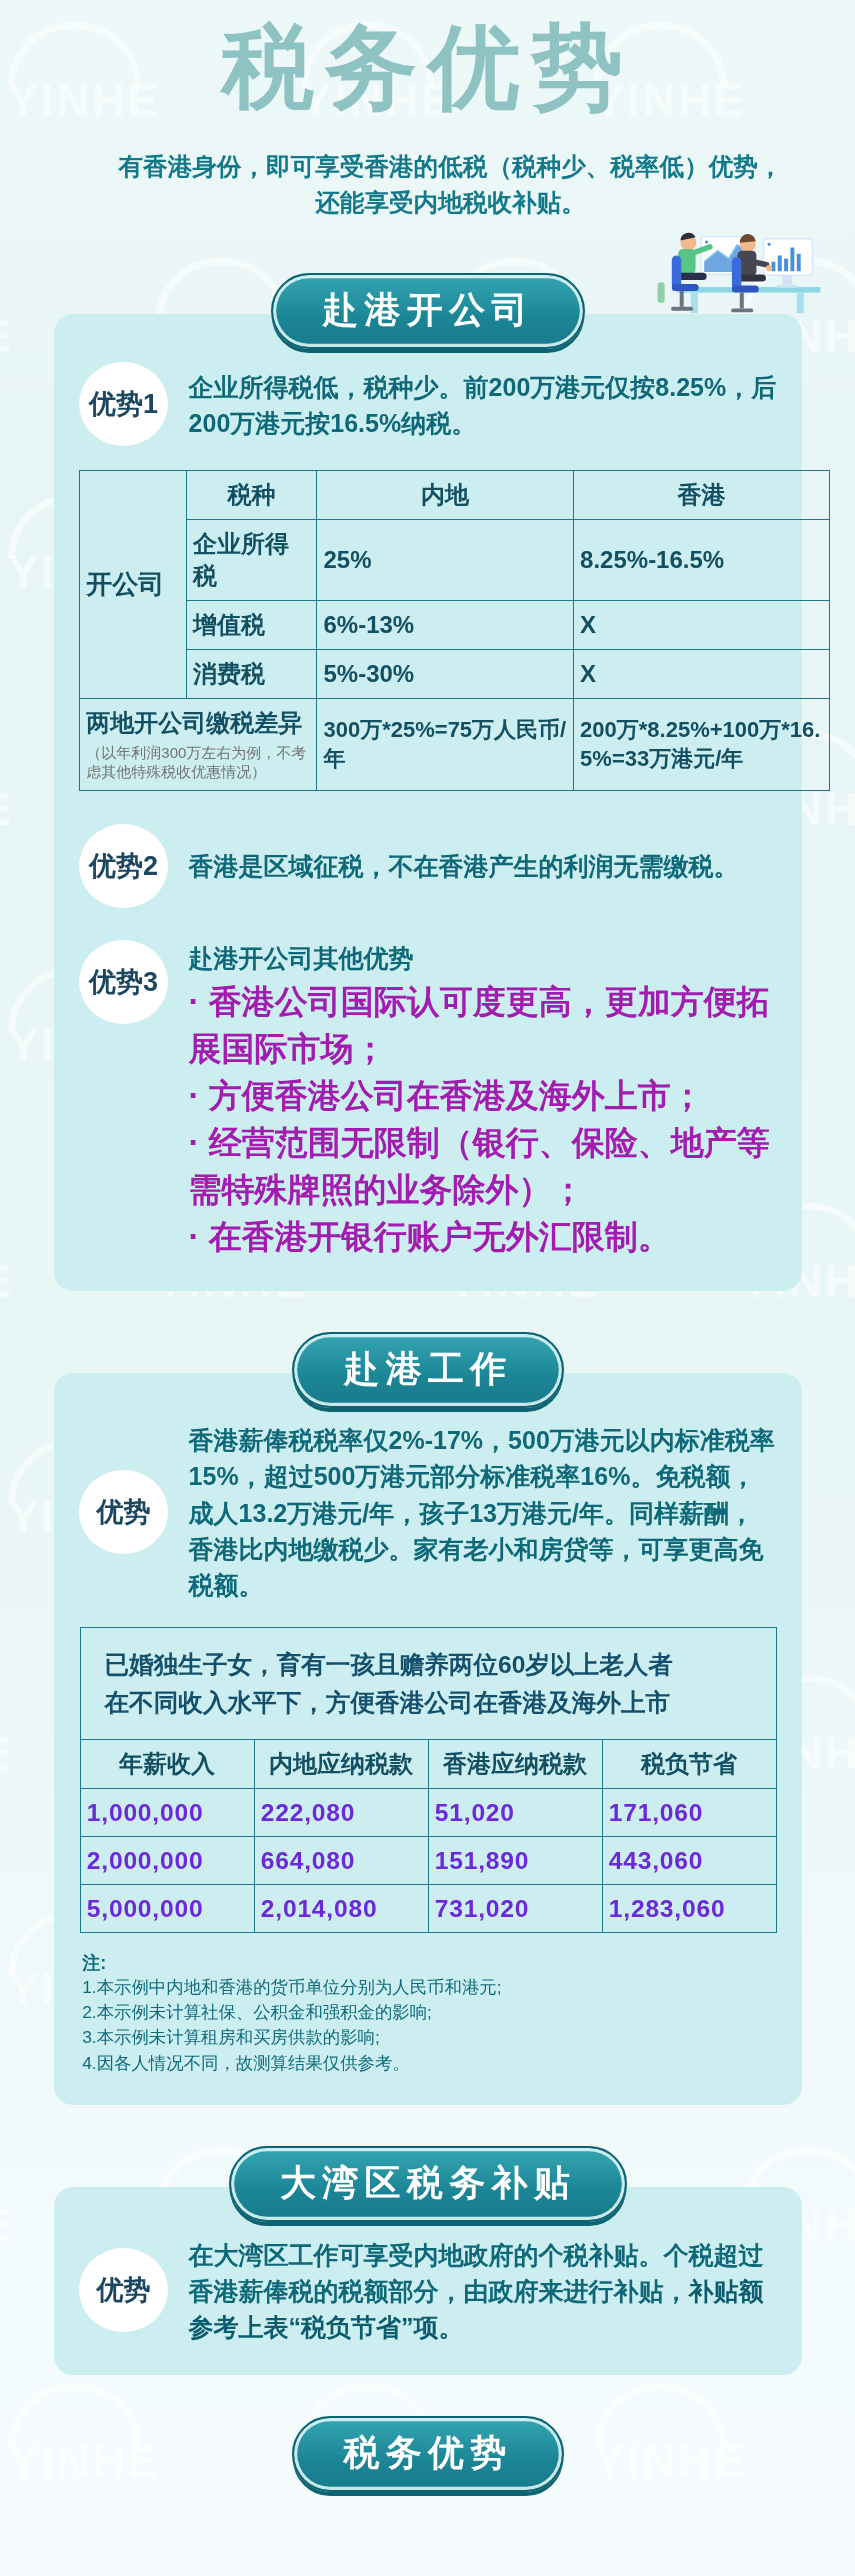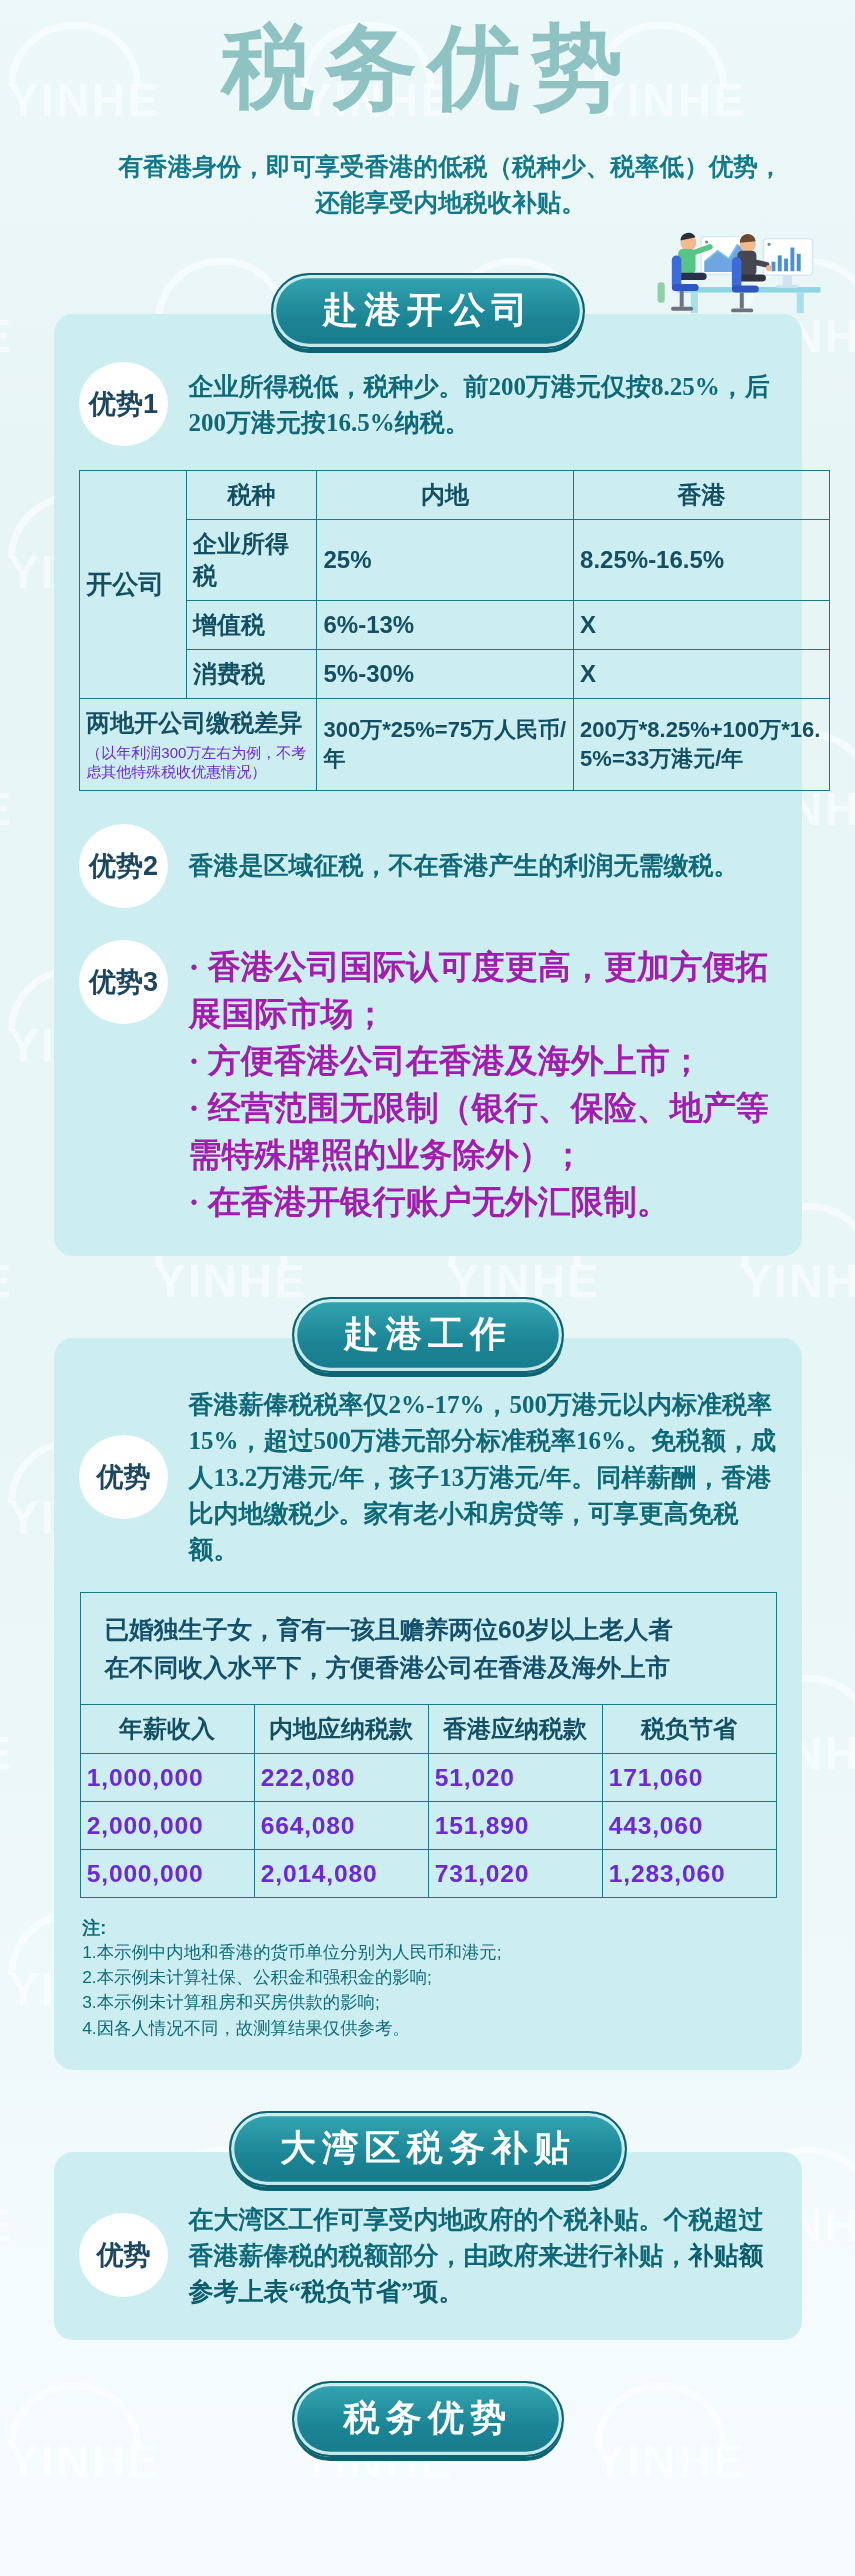--- a/index.html
+++ b/index.html
@@ -33,34 +33,34 @@
   }
   .panel{position:relative;z-index:1;background:#cdeef0;border-radius:19px;margin-top:-35px;
     padding:24px 25px 30px;}
   .mt-s1{margin-top:51px;} .mt-next{margin-top:41px;}
   
   .adv{display:flex;align-items:center;margin-top:24px;}
   .adv.top{align-items:flex-start;}
   .badge{flex:0 0 auto;width:89px;height:84px;background:#ffffff;border-radius:50%;
     display:flex;align-items:center;justify-content:center;
     font-size:27px;font-weight:800;color:#1c4660;}
-  .adv-body{margin-left:20.6px;padding-top:1.6px;font-family:Liberation Serif, serif;}
+  .adv-body{margin-left:20.6px;padding-top:1.6px;}
   .adv-text{font-size:25px;line-height:1.45;font-weight:700;color:#0e6878;max-width:591px;}
   .adv-heading{font-size:25px;line-height:1.4;font-weight:700;color:#0e6878;}
   .bullets{list-style:none;margin:3.2px 0 0;padding:0;}
   .bullets li{font-size:33px;line-height:1.42;font-weight:700;color:#a21caf;}
   .bullets li::before{content:"· ";font-weight:800;}
   
   table{border-collapse:collapse;margin:24px auto 0;width:697px;table-layout:fixed;}
   td,th{border:1.6px solid #1a7888;vertical-align:middle;
     font-size:24px;font-weight:700;color:#134f63;padding:8px 6.3px;}
   .t1-c0{width:93px;} .t1-c1{width:117px;} .t1-c2{width:243px;} .t1-c3{width:243px;}
   .group-label{font-size:26px;}
   .diff-label{font-size:24px;font-weight:700;color:#134f63;}
-  .diff-note{font-size:15px;font-weight:500;color:#6d28d9;line-height:1.3;margin-top:3.2px;}
+  .diff-note{font-size:15px;font-weight:500;color:#737373;line-height:1.3;margin-top:3.2px;}
   .diff-val{font-size:22px;word-break:break-all;line-height:1.35;}
   .t2 td{width:174px;}
   .t2 .caption-cell{padding:17.4px 24px;font-size:24.6px;line-height:1.55;font-weight:800;color:#14506b;}
   .t2 .num{font-size:24.6px;font-weight:800;color:#6d28d9;letter-spacing:0.8px;padding:9.5px 6.3px;}
   .notes{margin:17.4px 3.2px 0;}
   .notes-title{font-size:18px;font-weight:700;color:#0e6b7c;}
   .notes p{margin:1.6px 0 0;font-size:17.4px;line-height:1.35;font-weight:500;color:#0e6b7c;}
   .bold{font-weight:800;color:#0b5d6e;}
   
   .illus{position:absolute;top:-59px;right:-24px;z-index:3;}
@@ -323,20 +323,21 @@
         <div class="adv" style="margin-top:33px;">
           <div class="badge">优势2</div>
           <div class="adv-body">
               <div class="adv-text">香港是区域征税，不在香港产生的利润无需缴税。</div>
             </div>
         </div>
 
         <div class="adv top" style="margin-top:32px;">
           <div class="badge">优势3</div>
           <div class="adv-body">
+            <div class="adv-heading">赴港开公司其他优势</div>
             <ul class="bullets">
               <li><span>香港公司国际认可度更高，更加方便拓展国际市场；</span></li>
               <li><span>方便香港公司在香港及海外上市；</span></li>
               <li><span>经营范围无限制（银行、保险、地产等需特殊牌照的业务除外）；</span></li>
               <li><span>在香港开银行账户无外汇限制。</span></li>
             </ul>
           </div>
         </div>
       </div>
     </div>

